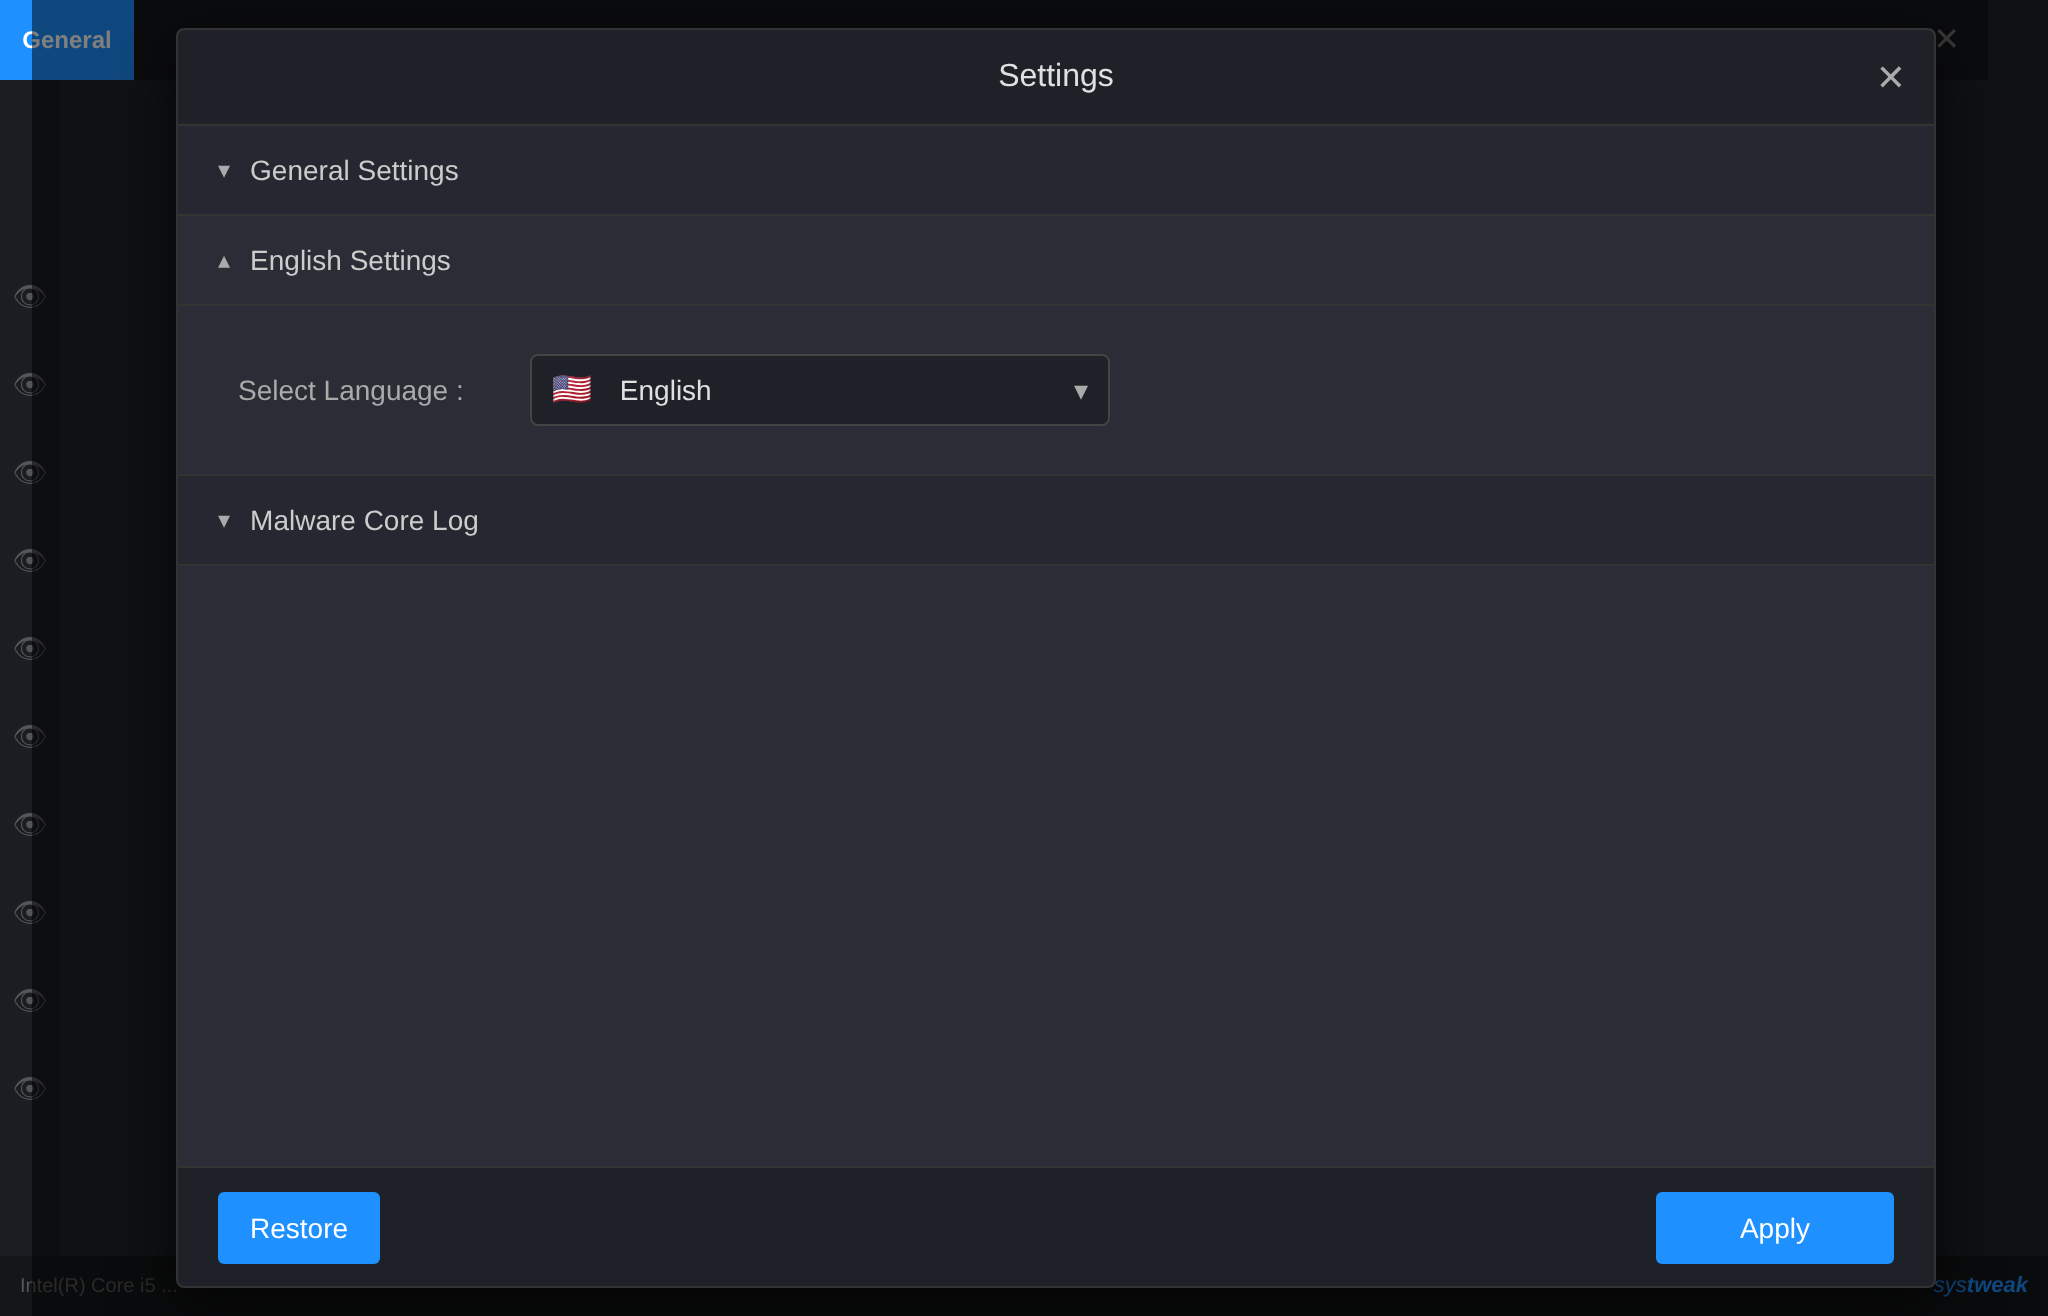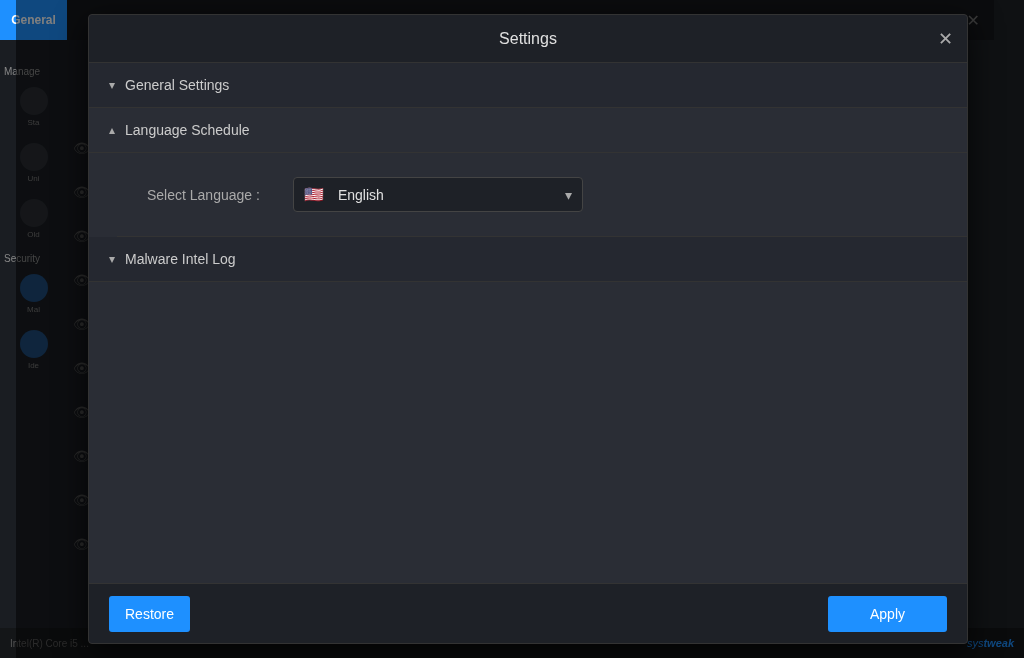--- a/index.html
+++ b/index.html
@@ -191,21 +191,20 @@
 
     .section-body {
       background: #2a2d35;
       padding: 0;
     }
 
     
     .language-body {
       padding: 24px 30px;
       border-bottom: 1px solid #333;
-      margin-left: 28px;
     }
 
     .language-row {
       display: flex;
       align-items: center;
       gap: 16px;
     }
 
     .language-label {
       color: #aaa;
@@ -346,44 +345,20 @@
   </style>
 </head>
 <body>
 
 <div class="app-bg">
 
   <div class="cleaner-label">
     <span>General</span>
   </div>
 
-  <div class="sidebar">
-    <div class="sidebar-section-label">Manage</div>
-    <div class="sidebar-icon-item">
-      <div class="icon-circle"></div>
-      <span style="font-size:8px;color:#777;">Sta</span>
-    </div>
-    <div class="sidebar-icon-item">
-      <div class="icon-circle"></div>
-      <span style="font-size:8px;color:#777;">Uni</span>
-    </div>
-    <div class="sidebar-icon-item">
-      <div class="icon-circle"></div>
-      <span style="font-size:8px;color:#777;">Old</span>
-    </div>
-    <div class="sidebar-section-label">Security</div>
-    <div class="sidebar-icon-item">
-      <div class="icon-circle" style="background:#1e4a7a;"></div>
-      <span style="font-size:8px;color:#777;">Mal</span>
-    </div>
-    <div class="sidebar-icon-item">
-      <div class="icon-circle" style="background:#1e4a7a;"></div>
-      <span style="font-size:8px;color:#777;">Ide</span>
-    </div>
-  </div>
 
   <div class="app-titlebar">
     <span>Advanced PC Cleaner</span>
     <span class="titlebar-close">✕</span>
   </div>
 
   <div class="right-panel">
     <span class="eye-icon">👁</span>
     <span class="eye-icon">👁</span>
     <span class="eye-icon">👁</span>
@@ -417,38 +392,38 @@
 
       <div class="settings-content">
 
         <div class="section-header">
           <span class="chevron">▾</span>
           <span>General Settings</span>
         </div>
 
         <div class="section-header" style="background:#2a2d35;">
           <span class="chevron">▴</span>
-          <span>Language Schedule</span>
+          <span>English Settings</span>
         </div>
 
         <div class="section-body">
           <div class="language-body">
             <div class="language-row">
               <span class="language-label">Select Language :</span>
               <div class="select-display">
                 <span class="flag">🇺🇸</span>
                 <span>English</span>
               </div>
             </div>
           </div>
         </div>
 
         <div class="section-header">
           <span class="chevron">▾</span>
-          <span>Malware Intel Log</span>
+          <span>Malware Core Log</span>
         </div>
 
         <div class="malware-body"></div>
 
       </div>
     </div>
 
     <div class="modal-footer">
       <button class="btn-restore">Restore</button>
       <button class="btn-apply">Apply</button>

